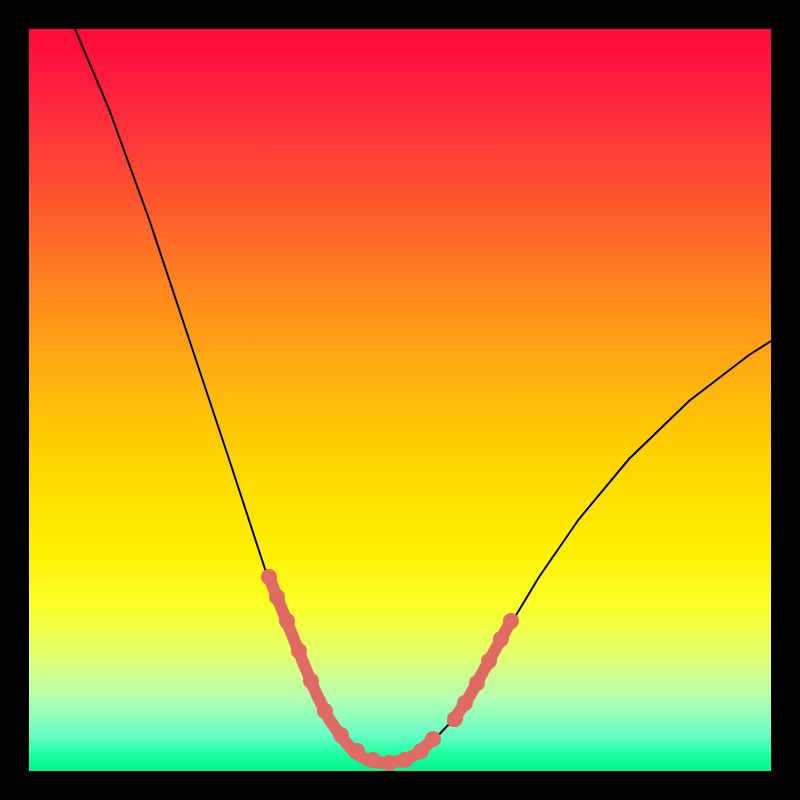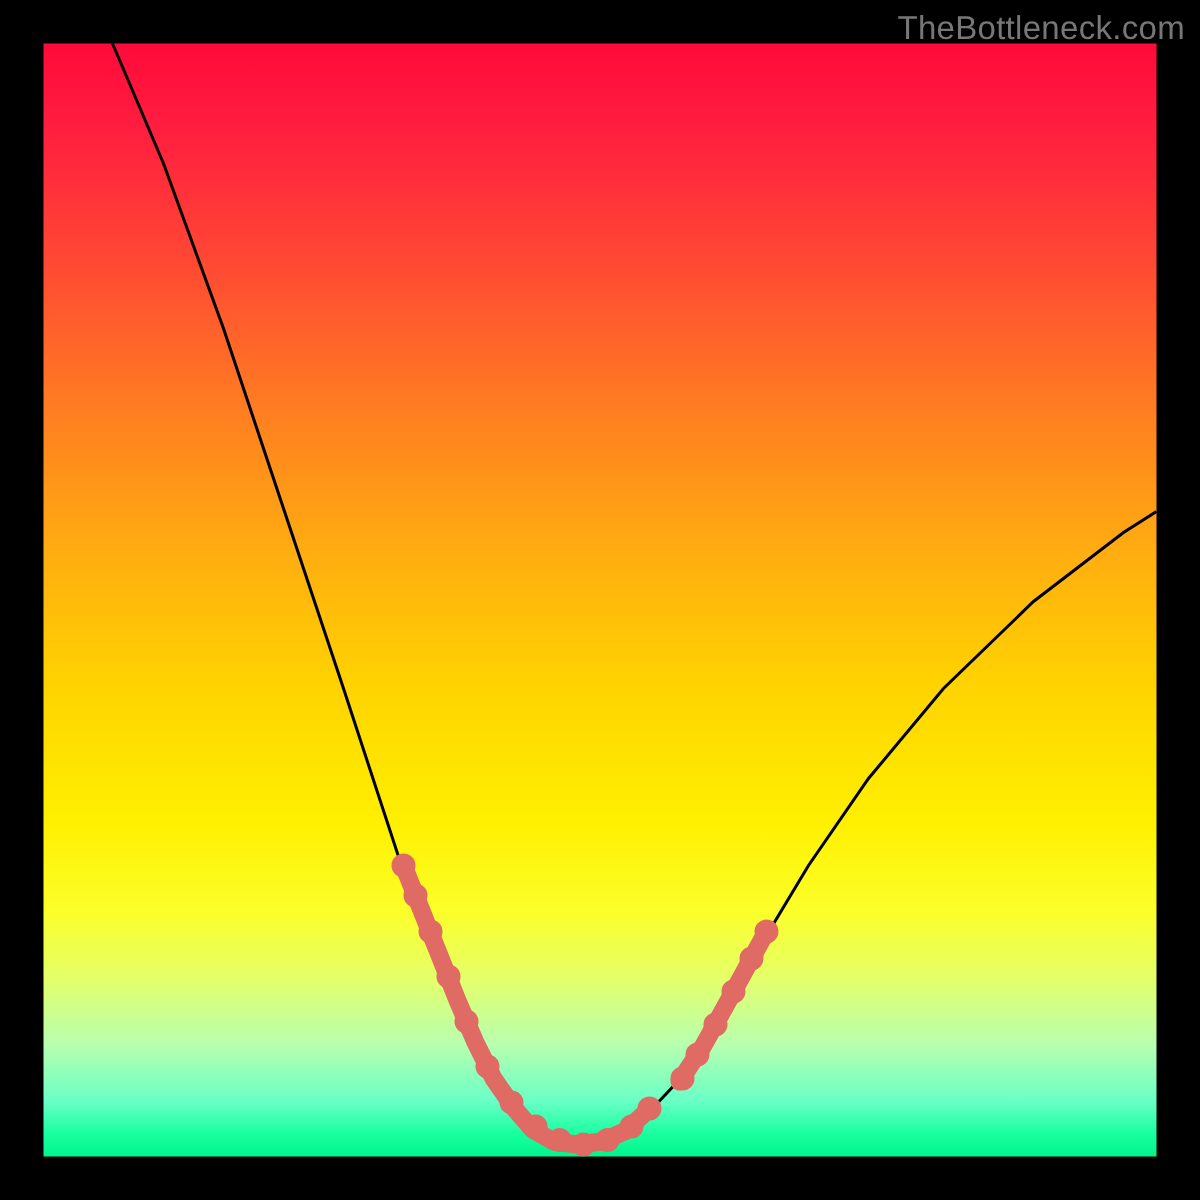--- a/index.html
+++ b/index.html
@@ -102,14 +102,13 @@
           <circle class="dot" cx="426" cy="690" r="8"></circle>
           <circle class="dot" cx="436" cy="674" r="8"></circle>
           <circle class="dot" cx="448" cy="654" r="8"></circle>
           <circle class="dot" cx="460" cy="632" r="8"></circle>
           <circle class="dot" cx="472" cy="610" r="8"></circle>
           <circle class="dot" cx="482" cy="592" r="8"></circle>
         </g>
     </svg>
 
   </div>
-  <div class="watermark">TheBottleneck.com</div>
 </div>
 
 </body></html>

